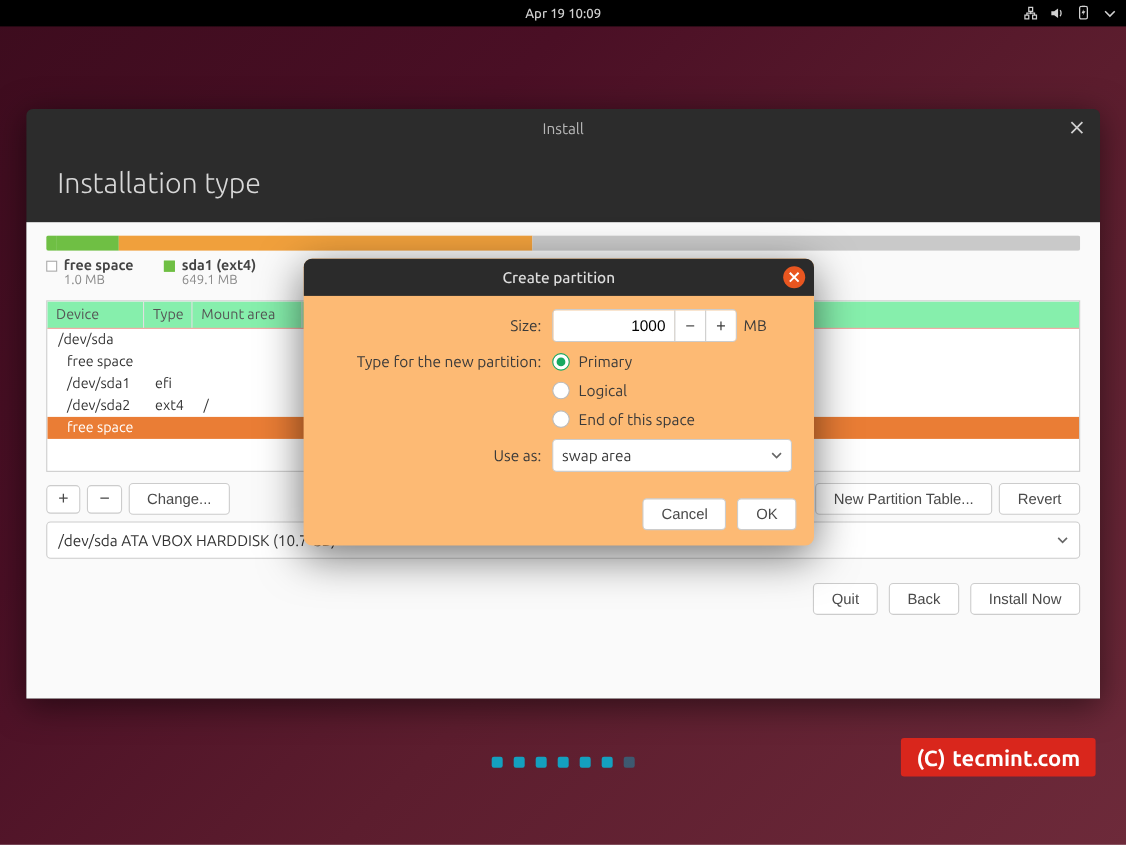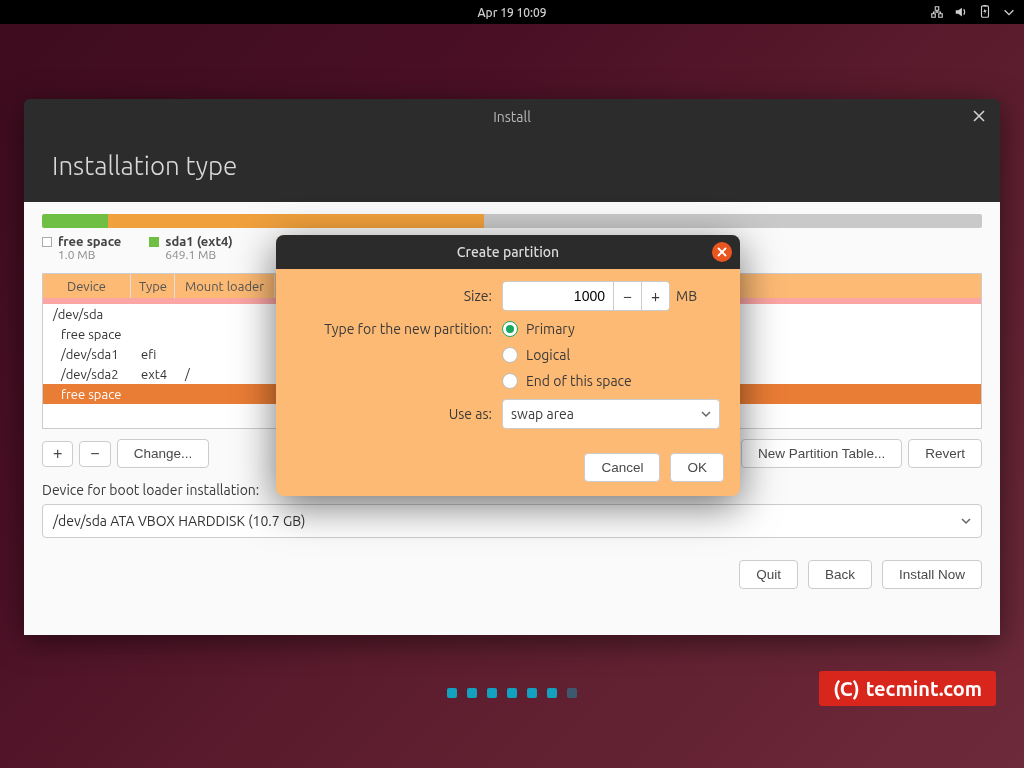--- a/index.html
+++ b/index.html
@@ -25,21 +25,21 @@
   .partbar { height: 14px; border-radius: 2px; display: flex; overflow: hidden; }
   .partbar .seg { height: 100%; }
   .legend { display: flex; gap: 28px; margin-top: 6px; font-size: 13px; }
   .legend-item { display: flex; align-items: flex-start; gap: 6px; }
   .legend-item .sw { width: 10px; height: 10px; margin-top: 3px; border: 1px solid #aaa; }
   .legend-item .name { font-weight: 600; color: #444; }
   .legend-item .size { font-size: 12px; color: #8a8a8a; }
 
   
   .tbl { margin-top: 12px; border: 1px solid #ccc; background: #fff; height: 156px; overflow: hidden; }
-  .tbl .hdr { display: flex; background: #fdba74; border-bottom: 6px solid #fca5a5; text-align: center; }
+  .tbl .hdr { display: flex; background: #86efac; border-bottom: 1px solid #fca5a5; }
   .tbl .hdr .col { padding: 5px 8px; font-size: 13px; color: #555; border-right: 1px solid #e0e0e0; }
   .col-device { width: 88px; }
   .col-type { width: 44px; }
   .col-mount { width: 100px; }
   .tbl .row { display: flex; }
   .tbl .row .cell { padding: 3px 8px 3px 10px; font-size: 13px; }
   .tbl .row.indent .cell:first-child { padding-left: 18px; }
   .tbl .row.sel { background: #ea7d35; color: #fff; }
 
   .tbl-ctrls { display: flex; gap: 6px; margin-top: 10px; align-items: center; }
@@ -145,21 +145,21 @@
             <div class="name">sda1 (ext4)</div>
             <div class="size">649.1 MB</div>
           </div>
         </div>
       </div>
 
     <div class="tbl">
       <div class="hdr">
         <div class="col col-device">Device</div>
         <div class="col col-type">Type</div>
-        <div class="col col-mount">Mount loader</div>
+        <div class="col col-mount">Mount area</div>
       </div>
       <div id="tbody">
           <div class="row">
             <div class="cell col-device">/dev/sda</div>
             <div class="cell col-type"></div>
             <div class="cell col-mount"></div>
           </div>
           <div class="row indent">
             <div class="cell col-device">free space</div>
             <div class="cell col-type"></div>
@@ -185,21 +185,20 @@
 
     <div class="tbl-ctrls">
       <button class="btn small">+</button>
       <button class="btn small">−</button>
       <button class="btn">Change...</button>
       <div class="spacer"></div>
       <button class="btn">New Partition Table...</button>
       <button class="btn">Revert</button>
     </div>
 
-    <div class="boot-label">Device for boot loader installation:</div>
     <div class="boot-select">
       <div class="select">
         <span>/dev/sda   ATA VBOX HARDDISK (10.7 GB)</span>
         <span class="chev">
           <svg class="chev-svg" viewBox="0 0 10 10">
               <path d="M1 3l4 4 4-4" stroke="#666" stroke-width="1.5" fill="none"></path>
             </svg>
         </span>
       </div>
     </div>

